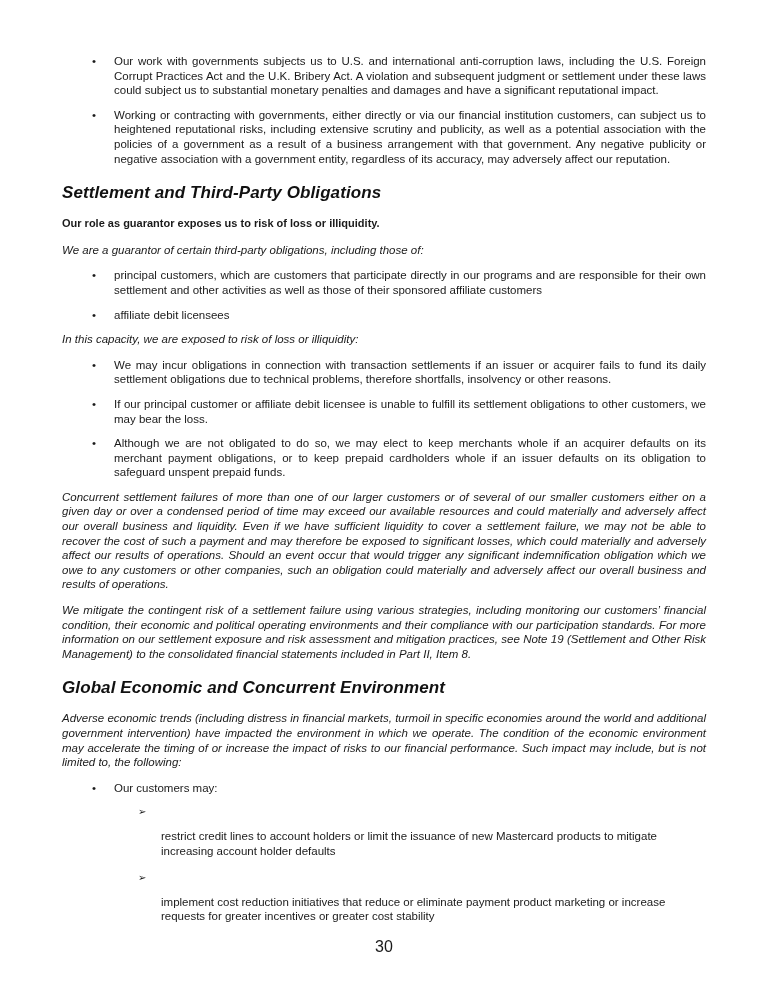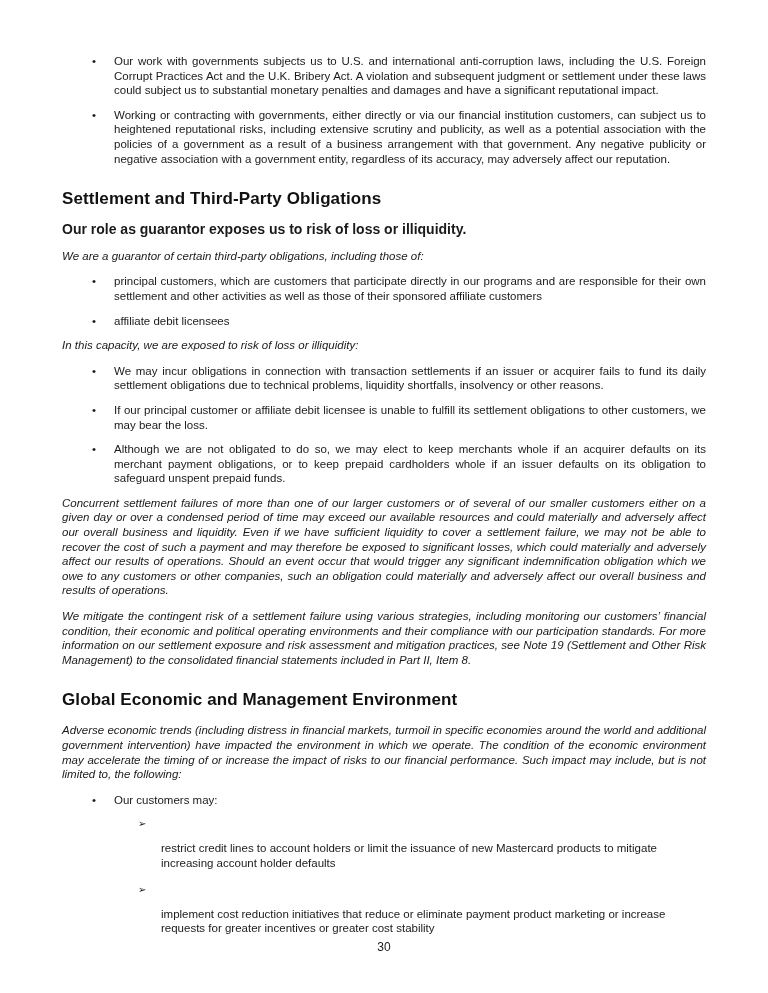--- a/index.html
+++ b/index.html
@@ -56,37 +56,38 @@
   .sub-bullet-row .btext {
     flex: 1 1 auto;
     text-align: left;
     margin-top: 24px;
   }
   h1.section-heading {
     font-size: 17px;
     line-height: 22px;
     font-weight: bold;
     color: #111111;
-    margin: 22px 0 12px 0;
+    margin: 16px 0 12px 0;
     letter-spacing: 0.1px;
+    font-style: italic;
   }
   .lead-in {
-    font-size: 14px;
+    font-size: 11px;
     line-height: 14.6px;
     font-weight: bold;
     margin-bottom: 12px;
     text-align: justify;
   }
   .page-number {
     position: absolute;
     bottom: 38px;
     left: 0;
     width: 100%;
     text-align: center;
-    font-size: 12px;
+    font-size: 16px;
     color: #1a1a1a;
   }
 </style>
 </head>
 <body>
 
 <div class="page body-text">
 
   <div class="bullet-row">
     <span class="marker">•</span>
@@ -109,36 +110,36 @@
   </div>
   <div class="bullet-row">
     <span class="marker">•</span>
     <div class="btext">affiliate debit licensees</div>
   </div>
 
   <p class="para">In this capacity, we are exposed to risk of loss or illiquidity:</p>
 
   <div class="bullet-row">
     <span class="marker">•</span>
-    <div class="btext">We may incur obligations in connection with transaction settlements if an issuer or acquirer fails to fund its daily settlement obligations due to technical problems, liquidity shortfalls, insolvency or other reasons.</div>
+    <div class="btext">We may incur obligations in connection with transaction settlements if an issuer or acquirer fails to fund its daily settlement obligations due to technical problems, therefore shortfalls, insolvency or other reasons.</div>
   </div>
   <div class="bullet-row">
     <span class="marker">•</span>
     <div class="btext">If our principal customer or affiliate debit licensee is unable to fulfill its settlement obligations to other customers, we may bear the loss.</div>
   </div>
   <div class="bullet-row">
     <span class="marker">•</span>
     <div class="btext">Although we are not obligated to do so, we may elect to keep merchants whole if an acquirer defaults on its merchant payment obligations, or to keep prepaid cardholders whole if an issuer defaults on its obligation to safeguard unspent prepaid funds.</div>
   </div>
 
   <p class="para">Concurrent settlement failures of more than one of our larger customers or of several of our smaller customers either on a given day or over a condensed period of time may exceed our available resources and could materially and adversely affect our overall business and liquidity.  Even if we have sufficient liquidity to cover a settlement failure, we may not be able to recover the cost of such a payment and may therefore be exposed to significant losses, which could materially and adversely affect our results of operations.  Should an event occur that would trigger any significant indemnification obligation which we owe to any customers or other companies, such an obligation could materially and adversely affect our overall business and results of operations.</p>
 
   <p class="para" style="margin-bottom: 6px;">We mitigate the contingent risk of a settlement failure using various strategies, including monitoring our customers’ financial condition, their economic and political operating environments and their compliance with our participation standards.  For more information on our settlement exposure and risk assessment and mitigation practices, see Note 19 (Settlement and Other Risk Management) to the consolidated financial statements included in Part II, Item 8.</p>
 
-  <h1 class="section-heading">Global Economic and Management Environment</h1>
+  <h1 class="section-heading">Global Economic and Concurrent Environment</h1>
 
 
   <p class="para">Adverse economic trends (including distress in financial markets, turmoil in specific economies around the world and additional government intervention) have impacted the environment in which we operate.  The condition of the economic environment may accelerate the timing of or increase the impact of risks to our financial performance.  Such impact may include, but is not limited to, the following:</p>
 
   <div class="bullet-row">
     <span class="marker">•</span>
     <div class="btext">Our customers may:</div>
   </div>
 
   <div class="sub-bullet-row">

